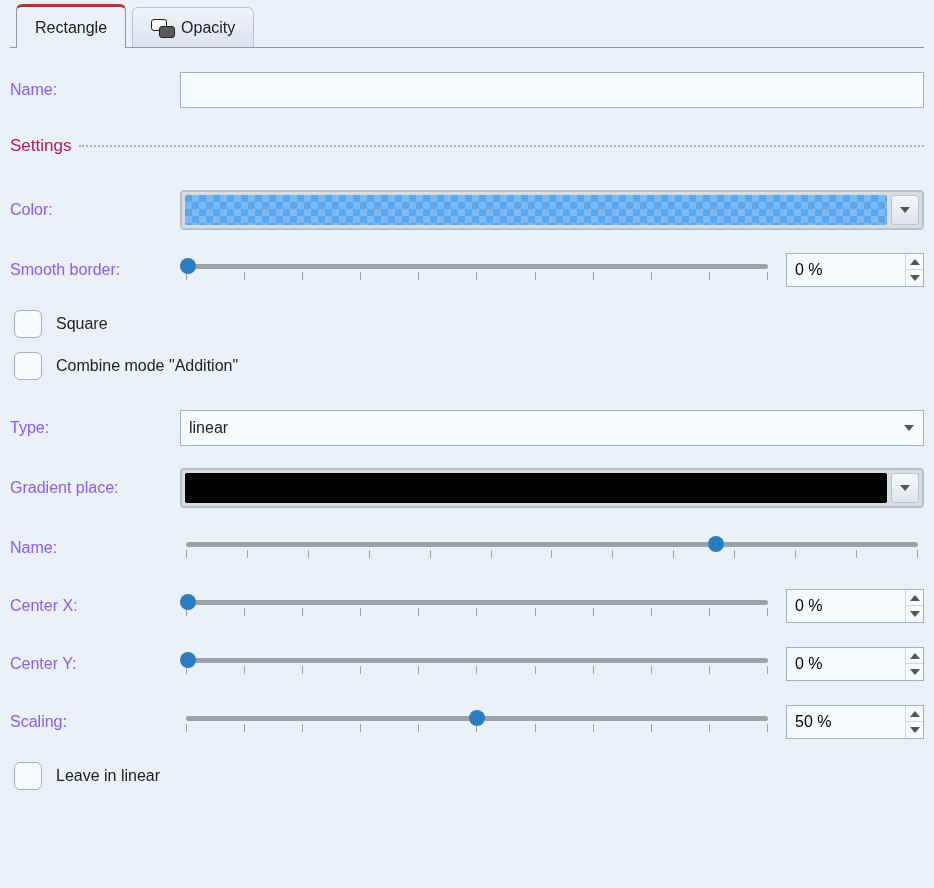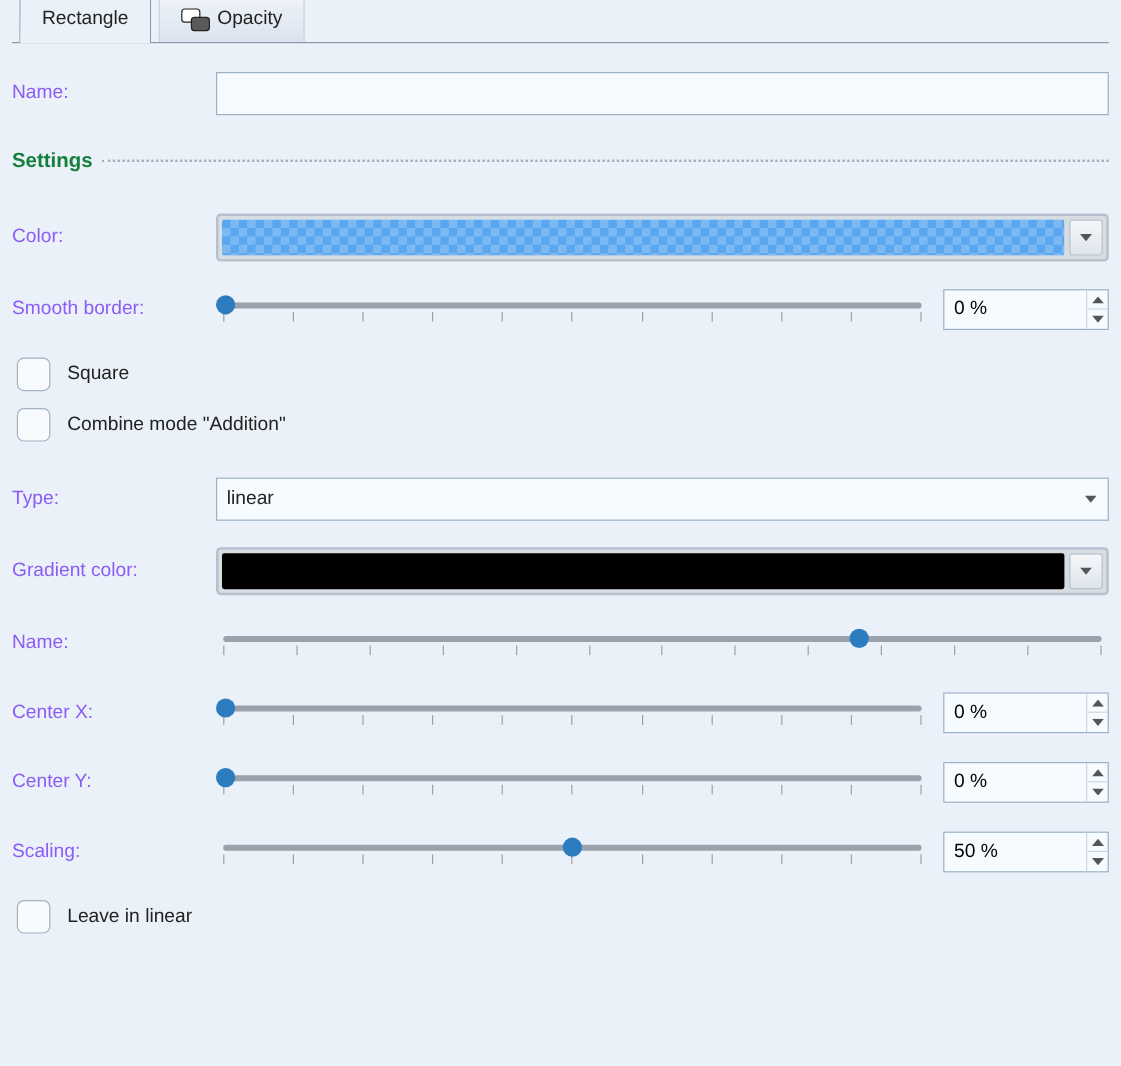--- a/index.html
+++ b/index.html
@@ -14,21 +14,21 @@
   }
   .page { padding: 0 10px 20px 10px; }
 
   
   .tab-strip {
     display: flex;
     align-items: flex-end;
     gap: 6px;
     padding-left: 6px;
     border-bottom: 1px solid #8a9aaa;
-    height: 36px;
+    height: 48px;
   }
   .tab {
     height: 40px;
     padding: 0 18px;
     display: flex;
     align-items: center;
     gap: 8px;
     border: 1px solid #b8c4cf;
     border-bottom: none;
     border-radius: 6px 6px 0 0;
@@ -90,22 +90,22 @@
 
   
   .section-head {
     display: flex;
     align-items: center;
     gap: 8px;
     margin-top: 20px;
     margin-bottom: 4px;
   }
   .section-head .title {
-    color: #15803d;
-    font-weight: 700;
+    color: #be185d;
+    font-weight: 400;
     font-size: 17px;
     white-space: nowrap;
   }
   .section-head .dots {
     flex: 1 1 auto;
     height: 0;
     border-top: 2px dotted #a4b0bd;
   }
 
   
@@ -358,21 +358,21 @@
         <span class="caret">
             <svg class="tri" viewBox="0 0 10 6">
               <path d="M0 0 L10 0 L5 6 Z" fill="#555"></path>
             </svg>
           </span>
       </div>
     </div>
   </div>
 
   <div class="row">
-    <div class="label">Gradient color:</div>
+    <div class="label">Gradient place:</div>
     <div class="control">
       <div class="colorpick">
         <div class="swatch black"></div>
         <div class="drop">
           <svg class="tri" viewBox="0 0 10 6">
               <path d="M0 0 L10 0 L5 6 Z" fill="#555"></path>
             </svg>
         </div>
       </div>
     </div>

